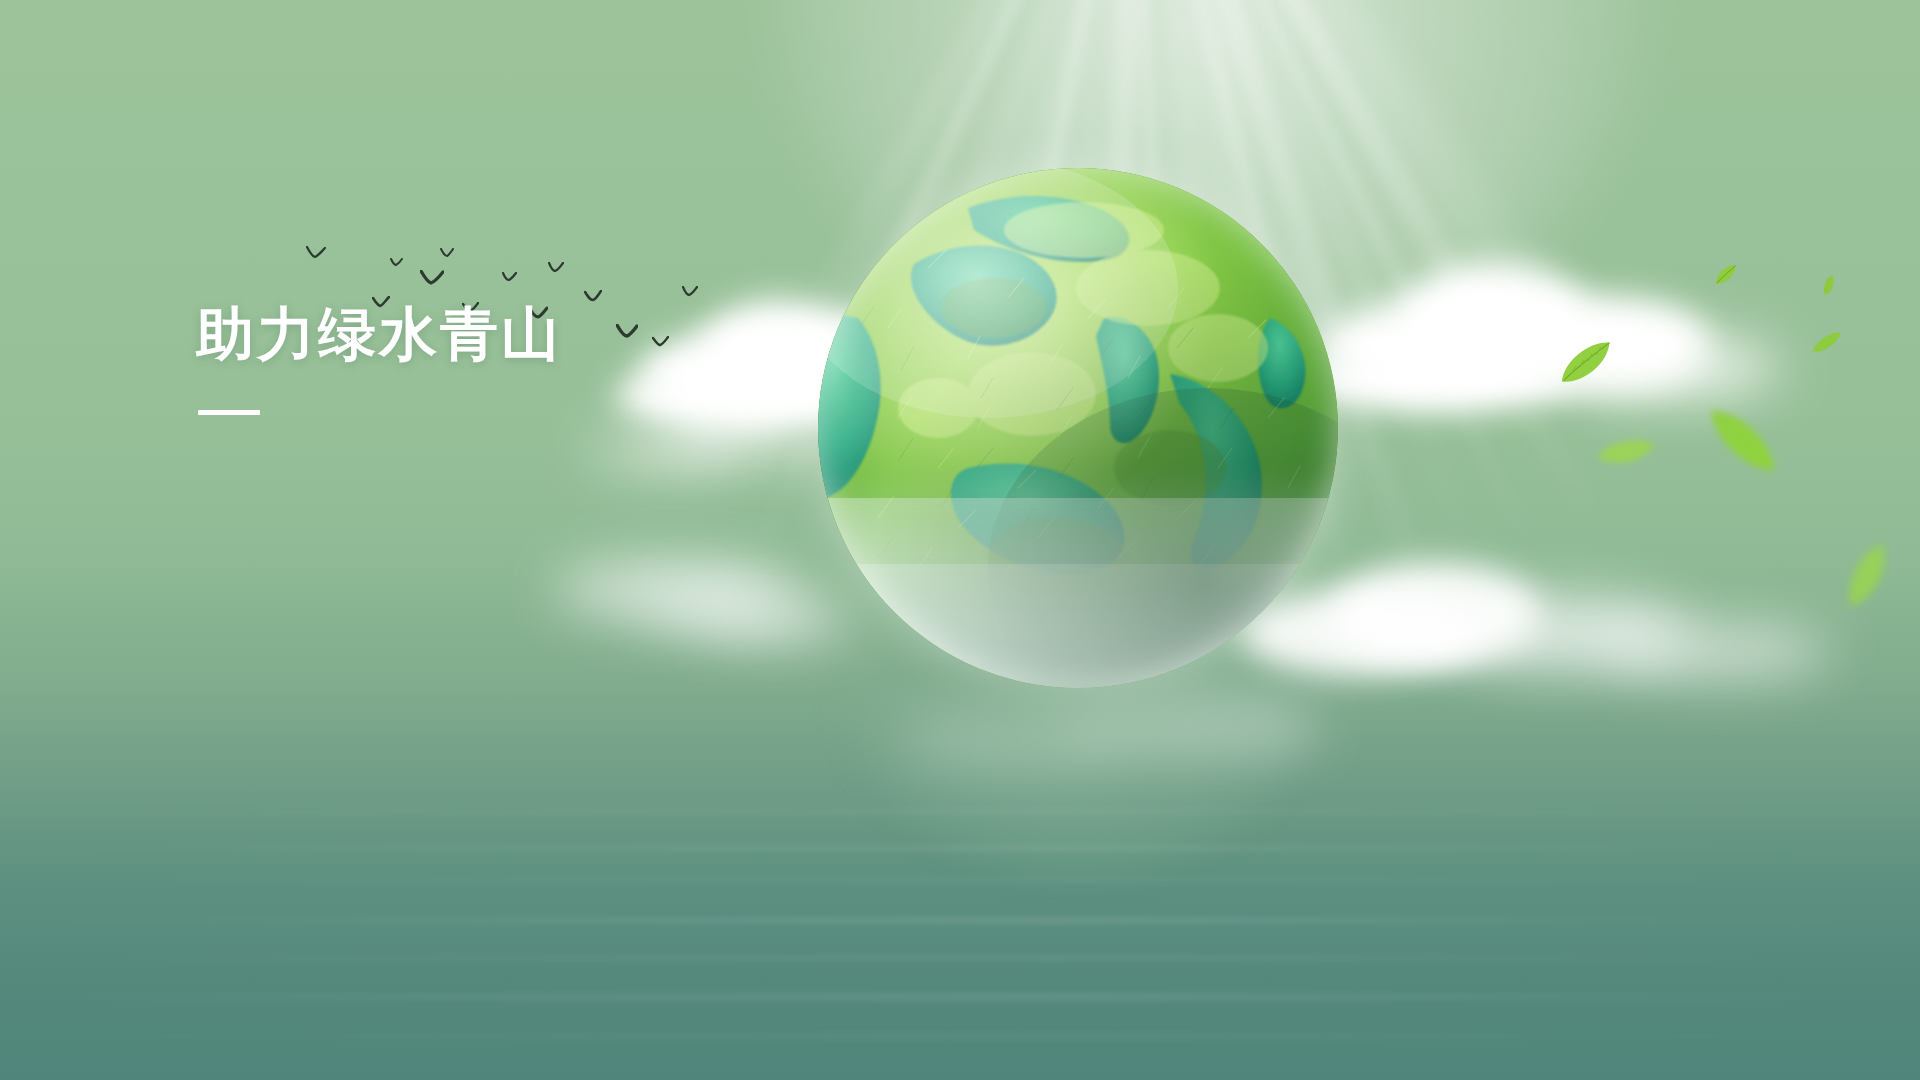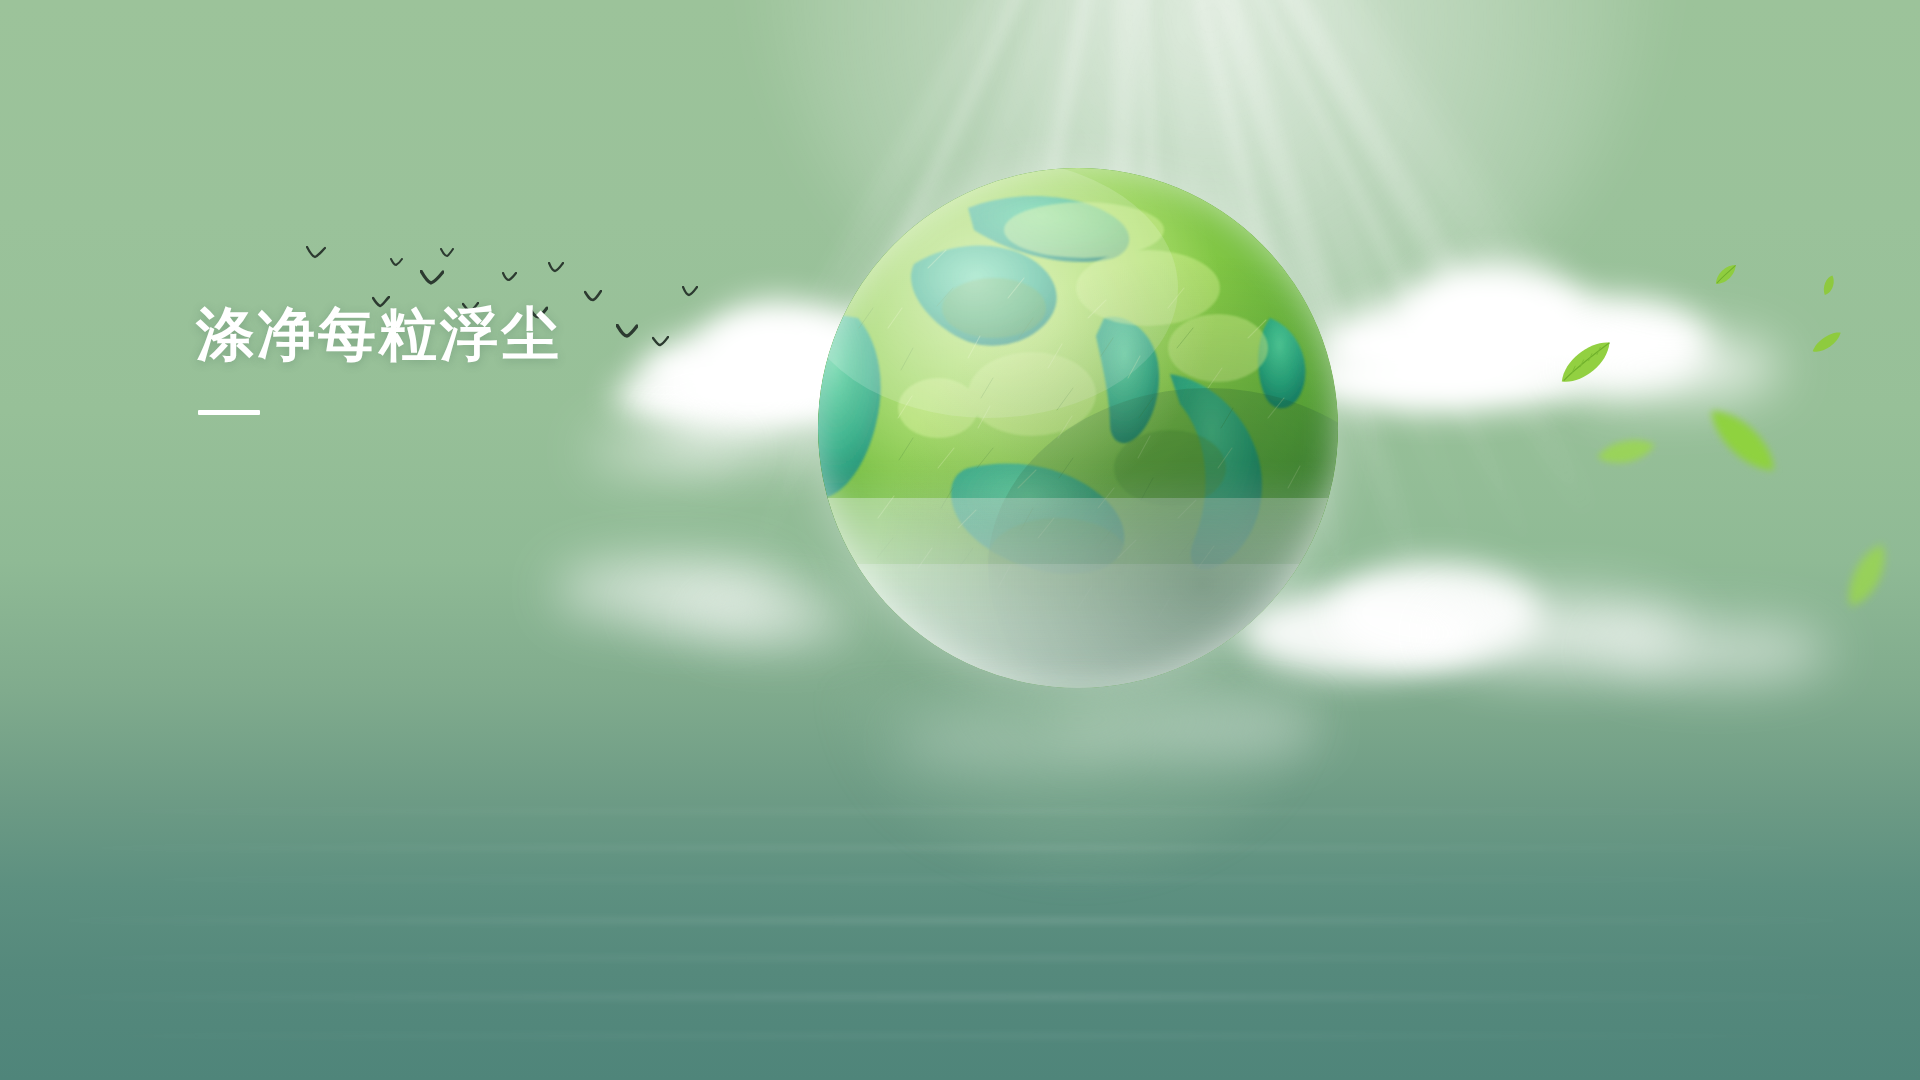--- a/index.html
+++ b/index.html
@@ -473,17 +473,17 @@
       <path d="M3 32 C18 6 62 -6 85 5 C70 32 26 44 3 32 Z" fill="#8fd23f"></path>
     </svg>
   </div>
   <div class="leaf" style="left:1832px; top:560px; transform:rotate(-44deg); filter:blur(4px); opacity:.78;">
     <svg width="70" height="32" viewBox="0 0 70 32">
       <path d="M2 26 C14 5 50 -6 68 4 C56 28 20 38 2 26 Z" fill="#9ad84a"></path>
     </svg>
   </div>
 
   <div id="copy">
-    <h1 class="headline">涤净每粒浮尘</h1>
+    <h1 class="headline">助力绿水青山</h1>
     <div class="divider"></div>
   </div>
 
 </div>
 
 </body></html>

